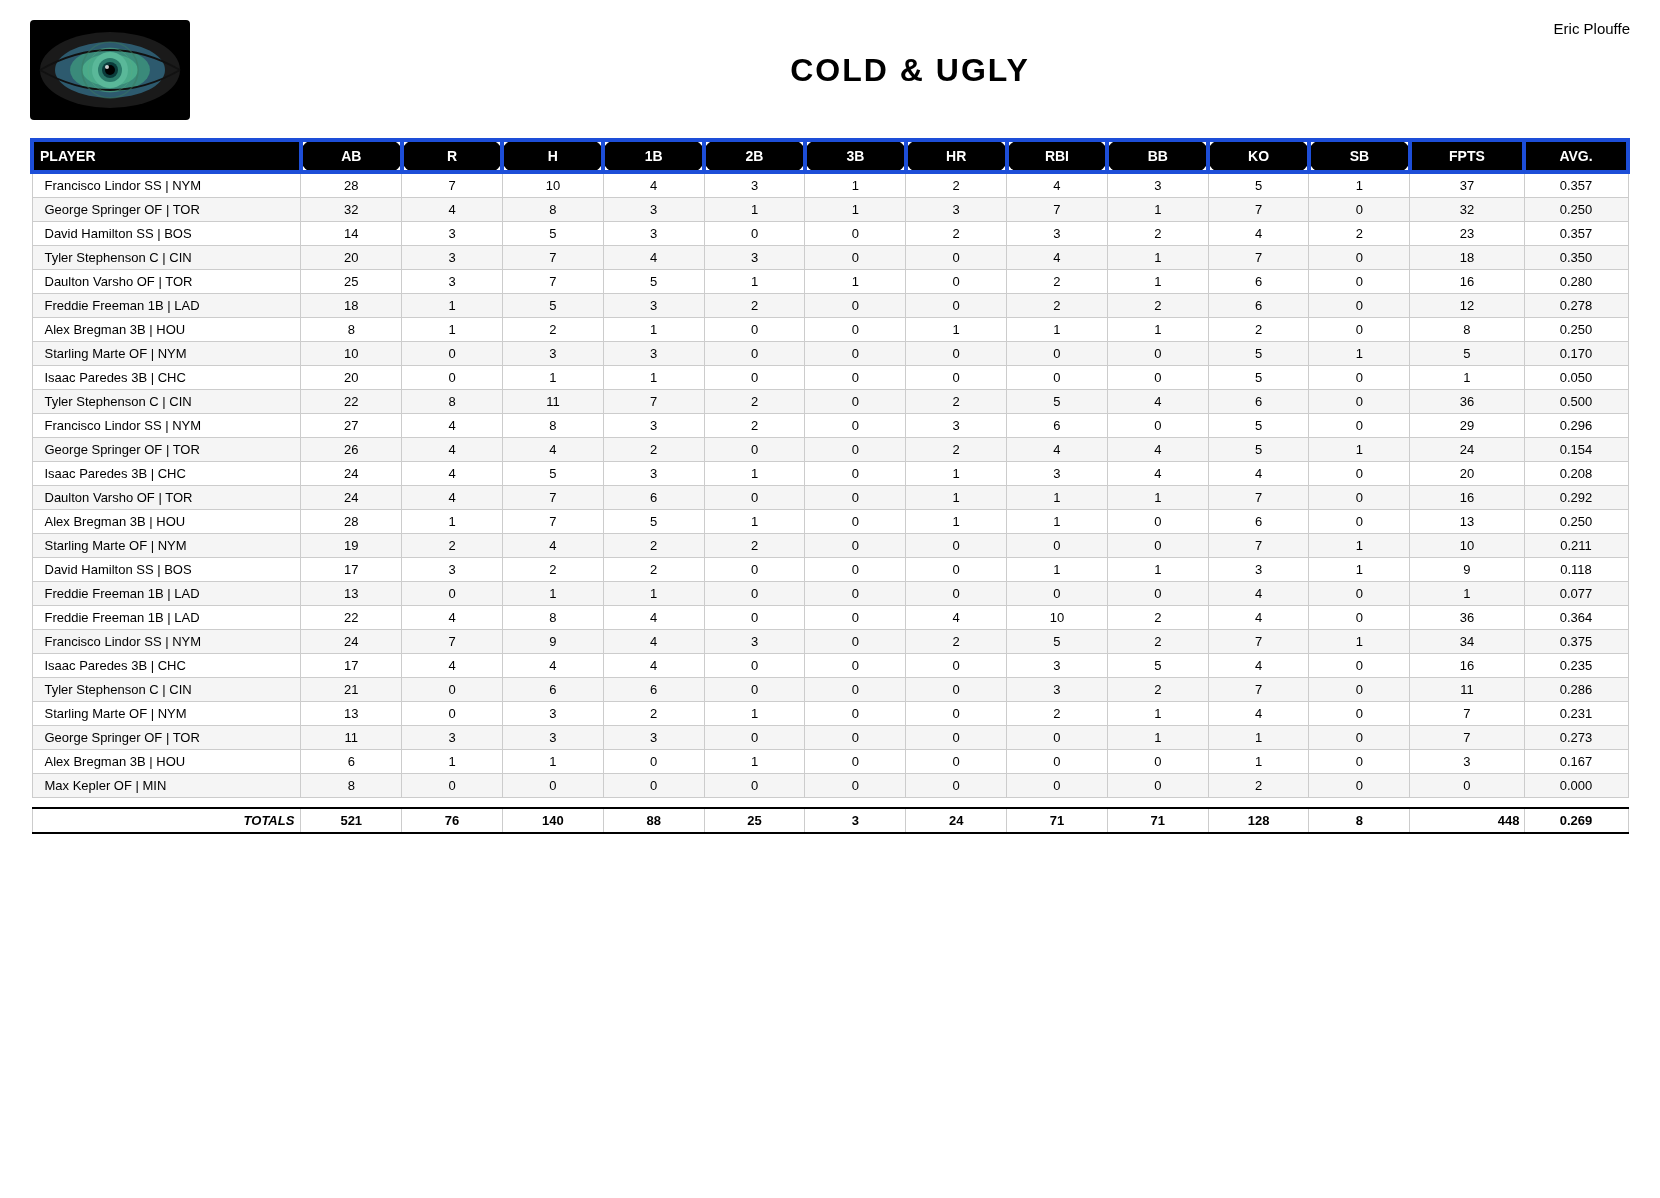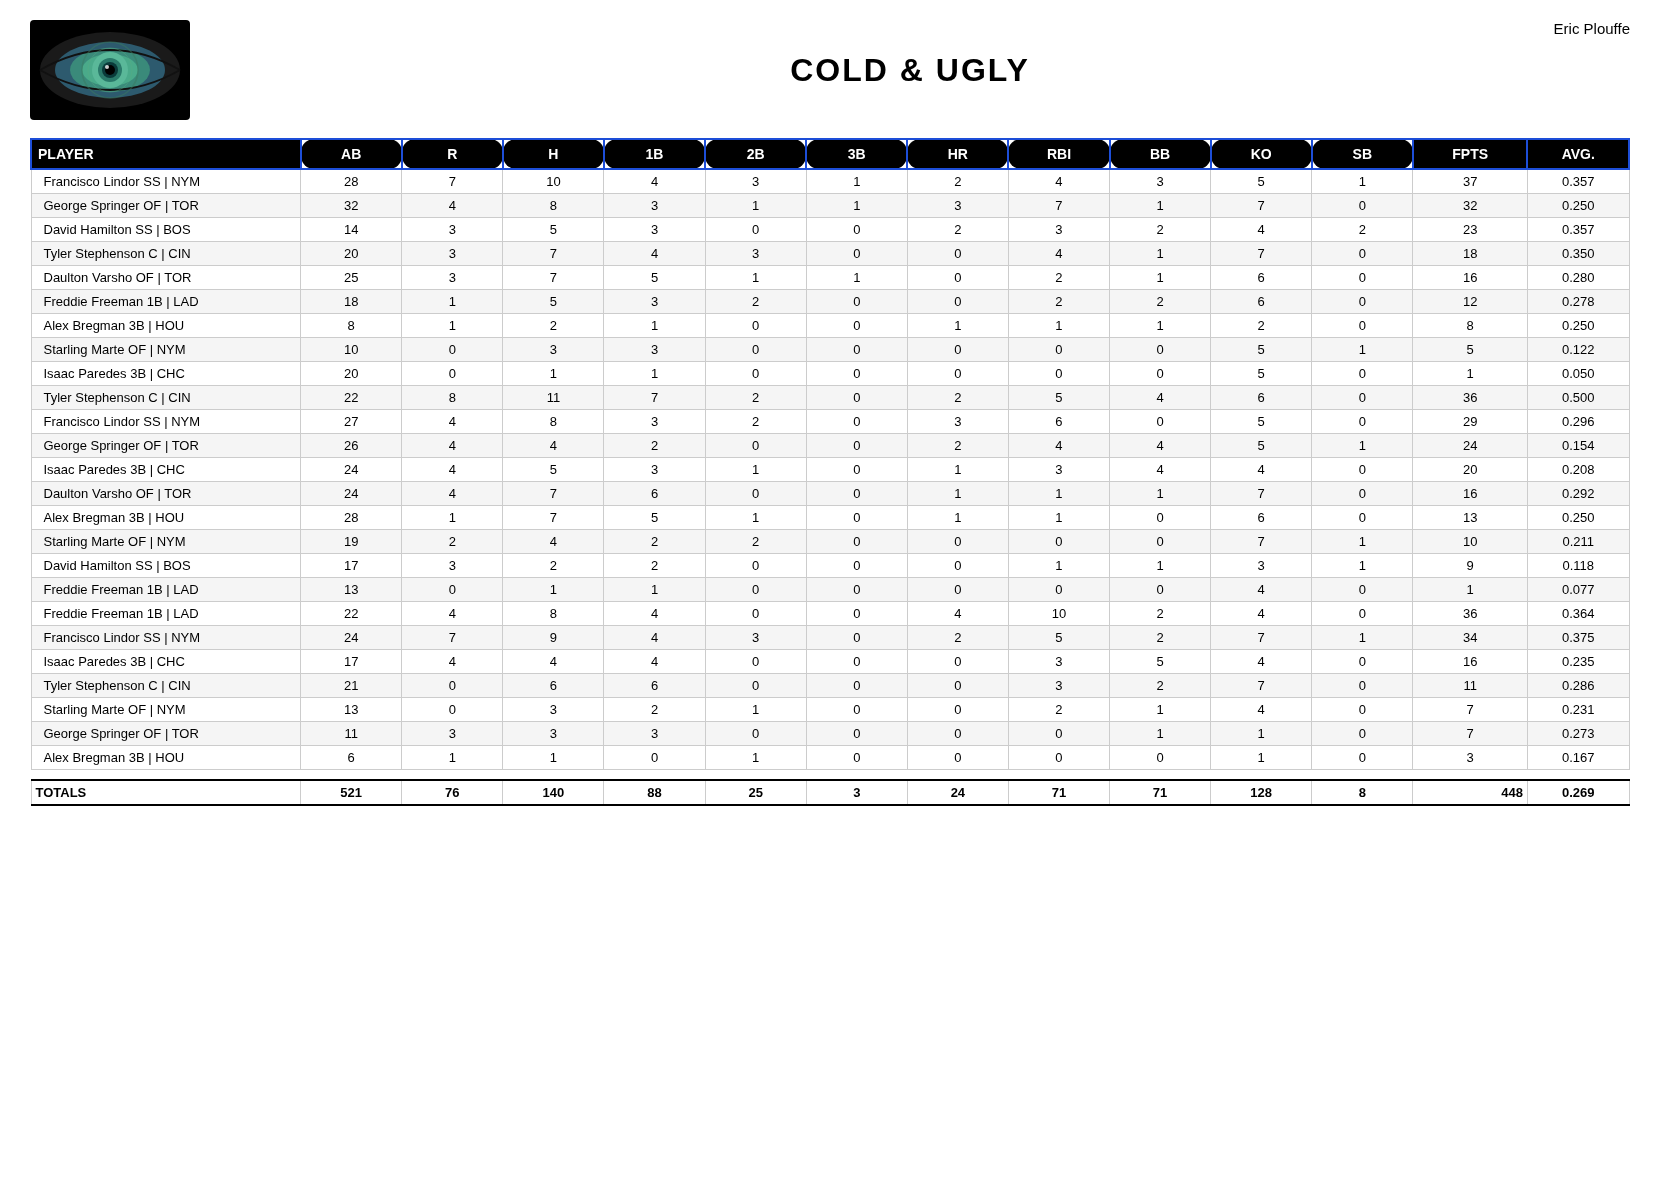--- a/index.html
+++ b/index.html
@@ -54,21 +54,21 @@
     table {
       width: 100%;
       border-collapse: collapse;
     }
     thead tr th {
       background: #000;
       color: #fff;
       font-weight: bold;
       padding: 6px 20px;
       text-align: center;
-      border: 2px solid #1d4ed8;
+      border: 4px solid #1d4ed8;
       font-size: 14px;
     }
     thead tr th.player-col {
       text-align: left;
       padding-left: 6px;
     }
     tbody tr td {
       padding: 4px 4px;
       text-align: center;
       border: 1px solid #ccc;
@@ -84,22 +84,23 @@
     tbody tr:nth-child(odd) {
       background: #fff;
     }
     .totals-row td {
       font-weight: bold;
       background: #fff !important;
       border-top: 2px solid #000;
       border-bottom: 2px solid #000;
     }
     .totals-row td.totals-label {
-      text-align: left;
+      text-align: right;
       padding-right: 6px;
+      font-style: italic;
     }
     .spacer-row td {
       background: #fff !important;
       border: none;
       height: 10px;
     }
     
     .col-player { width: 200px; }
     .col-num { width: 75px; border-radius: 13px; }
     .col-fpts { width: 85px; }
@@ -274,21 +275,21 @@
           <td>3</td>
           <td>3</td>
           <td>0</td>
           <td>0</td>
           <td>0</td>
           <td>0</td>
           <td>0</td>
           <td>5</td>
           <td>1</td>
           <td>5</td>
-          <td>0.122</td>
+          <td>0.170</td>
         </tr>
         <tr>
           <td class="player-col">Isaac Paredes 3B | CHC</td>
           <td>20</td>
           <td>0</td>
           <td>1</td>
           <td>1</td>
           <td>0</td>
           <td>0</td>
           <td>0</td>
@@ -547,20 +548,36 @@
           <td>0</td>
           <td>1</td>
           <td>0</td>
           <td>0</td>
           <td>0</td>
           <td>0</td>
           <td>1</td>
           <td>0</td>
           <td>3</td>
           <td>0.167</td>
+        </tr>
+        <tr>
+          <td class="player-col">Max Kepler OF | MIN</td>
+          <td>8</td>
+          <td>0</td>
+          <td>0</td>
+          <td>0</td>
+          <td>0</td>
+          <td>0</td>
+          <td>0</td>
+          <td>0</td>
+          <td>0</td>
+          <td>2</td>
+          <td>0</td>
+          <td>0</td>
+          <td>0.000</td>
         </tr>
         <tr class="spacer-row">
           <td colspan="14"></td>
         </tr>
         <tr class="totals-row">
           <td class="totals-label">TOTALS</td>
           <td>521</td>
           <td>76</td>
           <td>140</td>
           <td>88</td>

